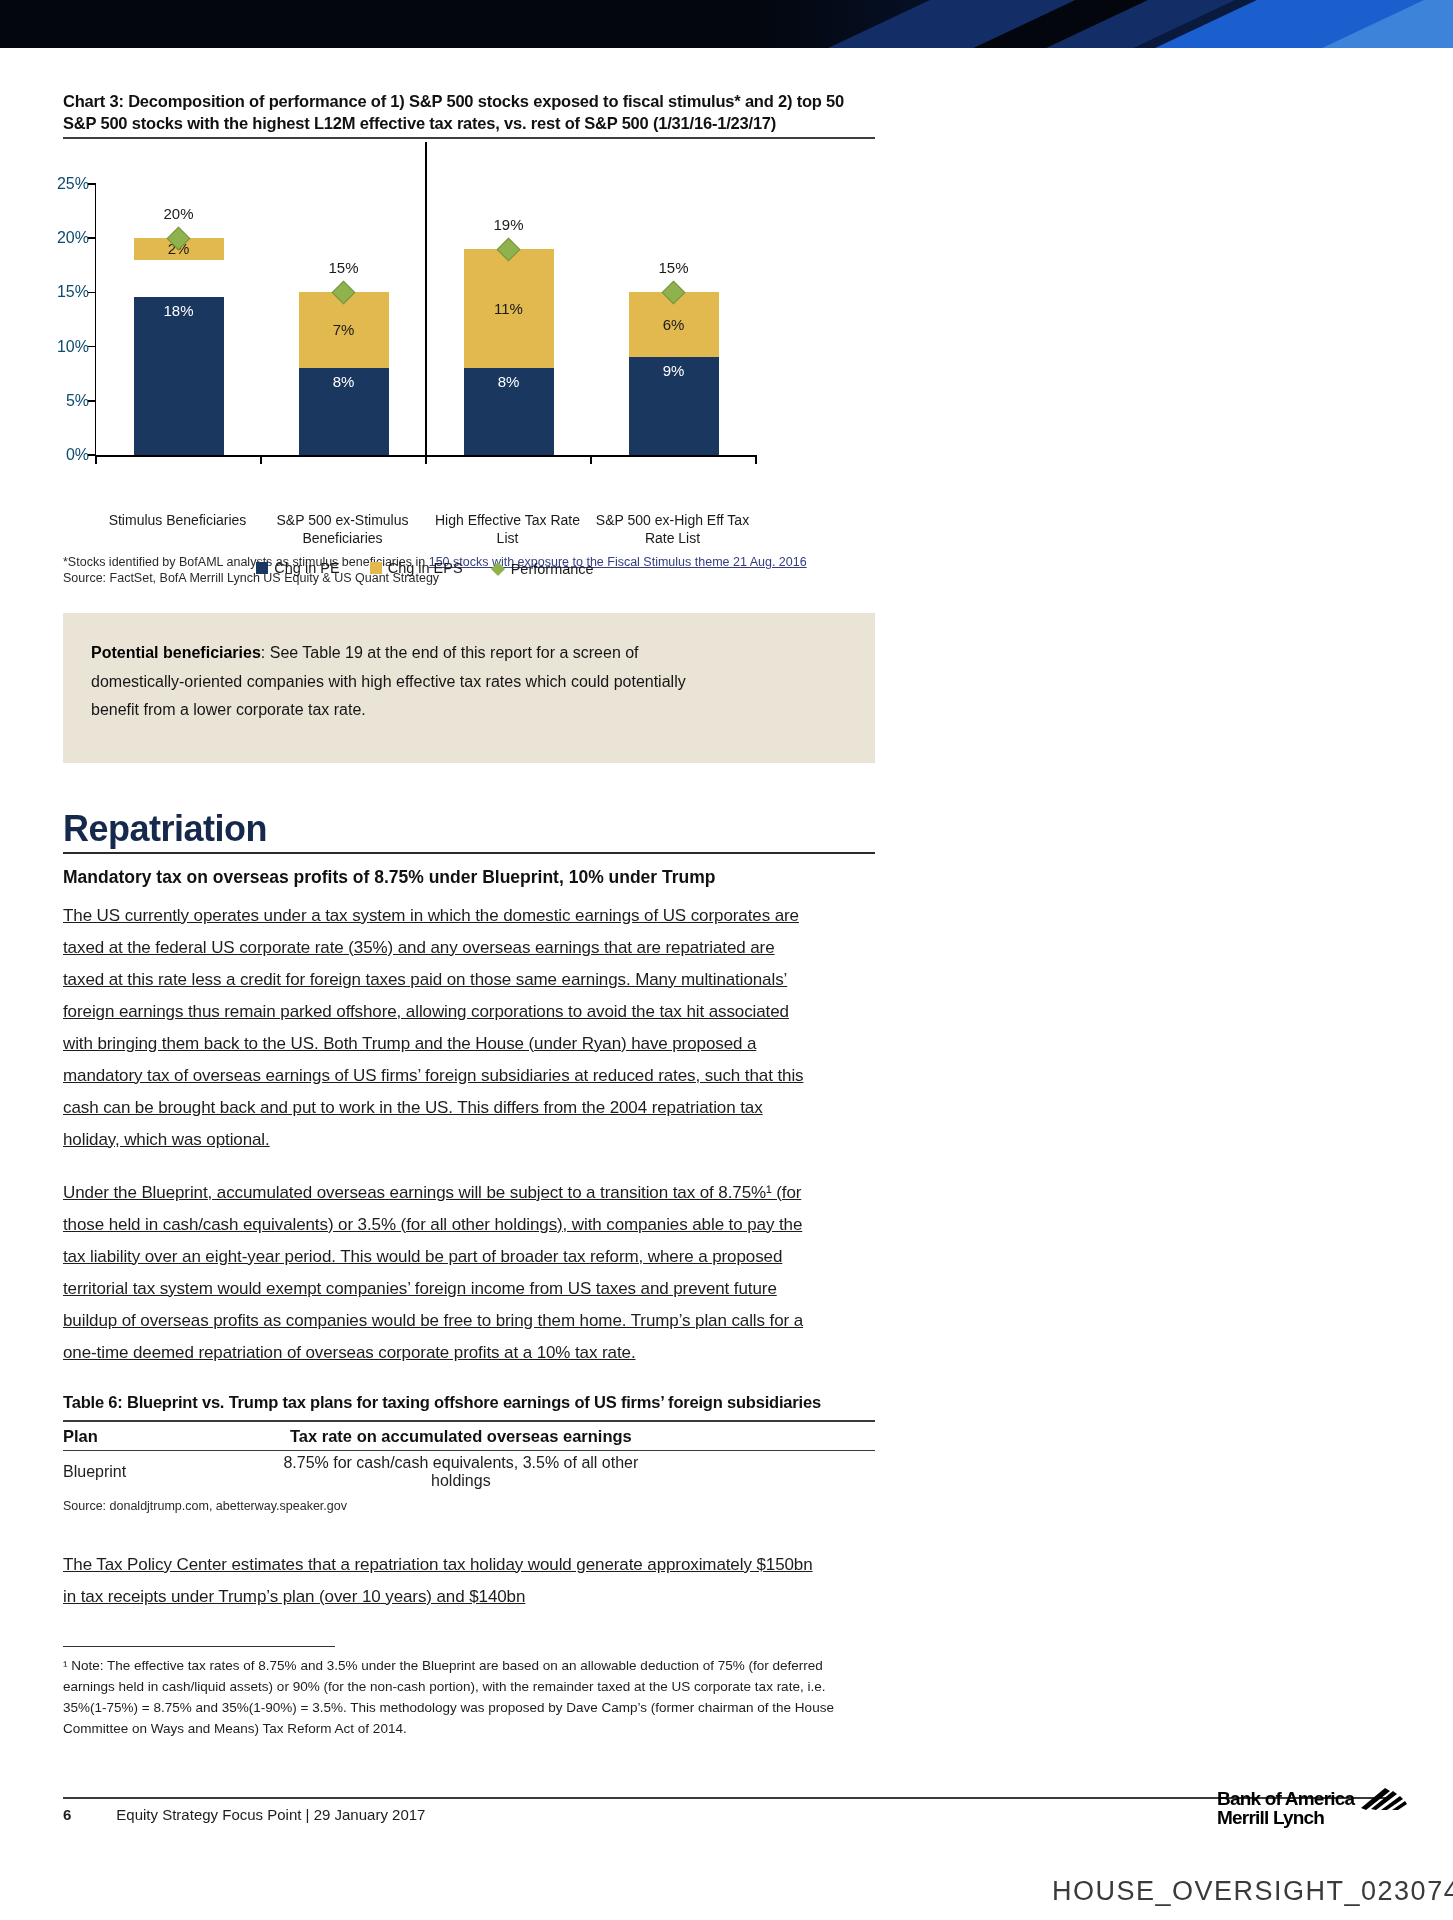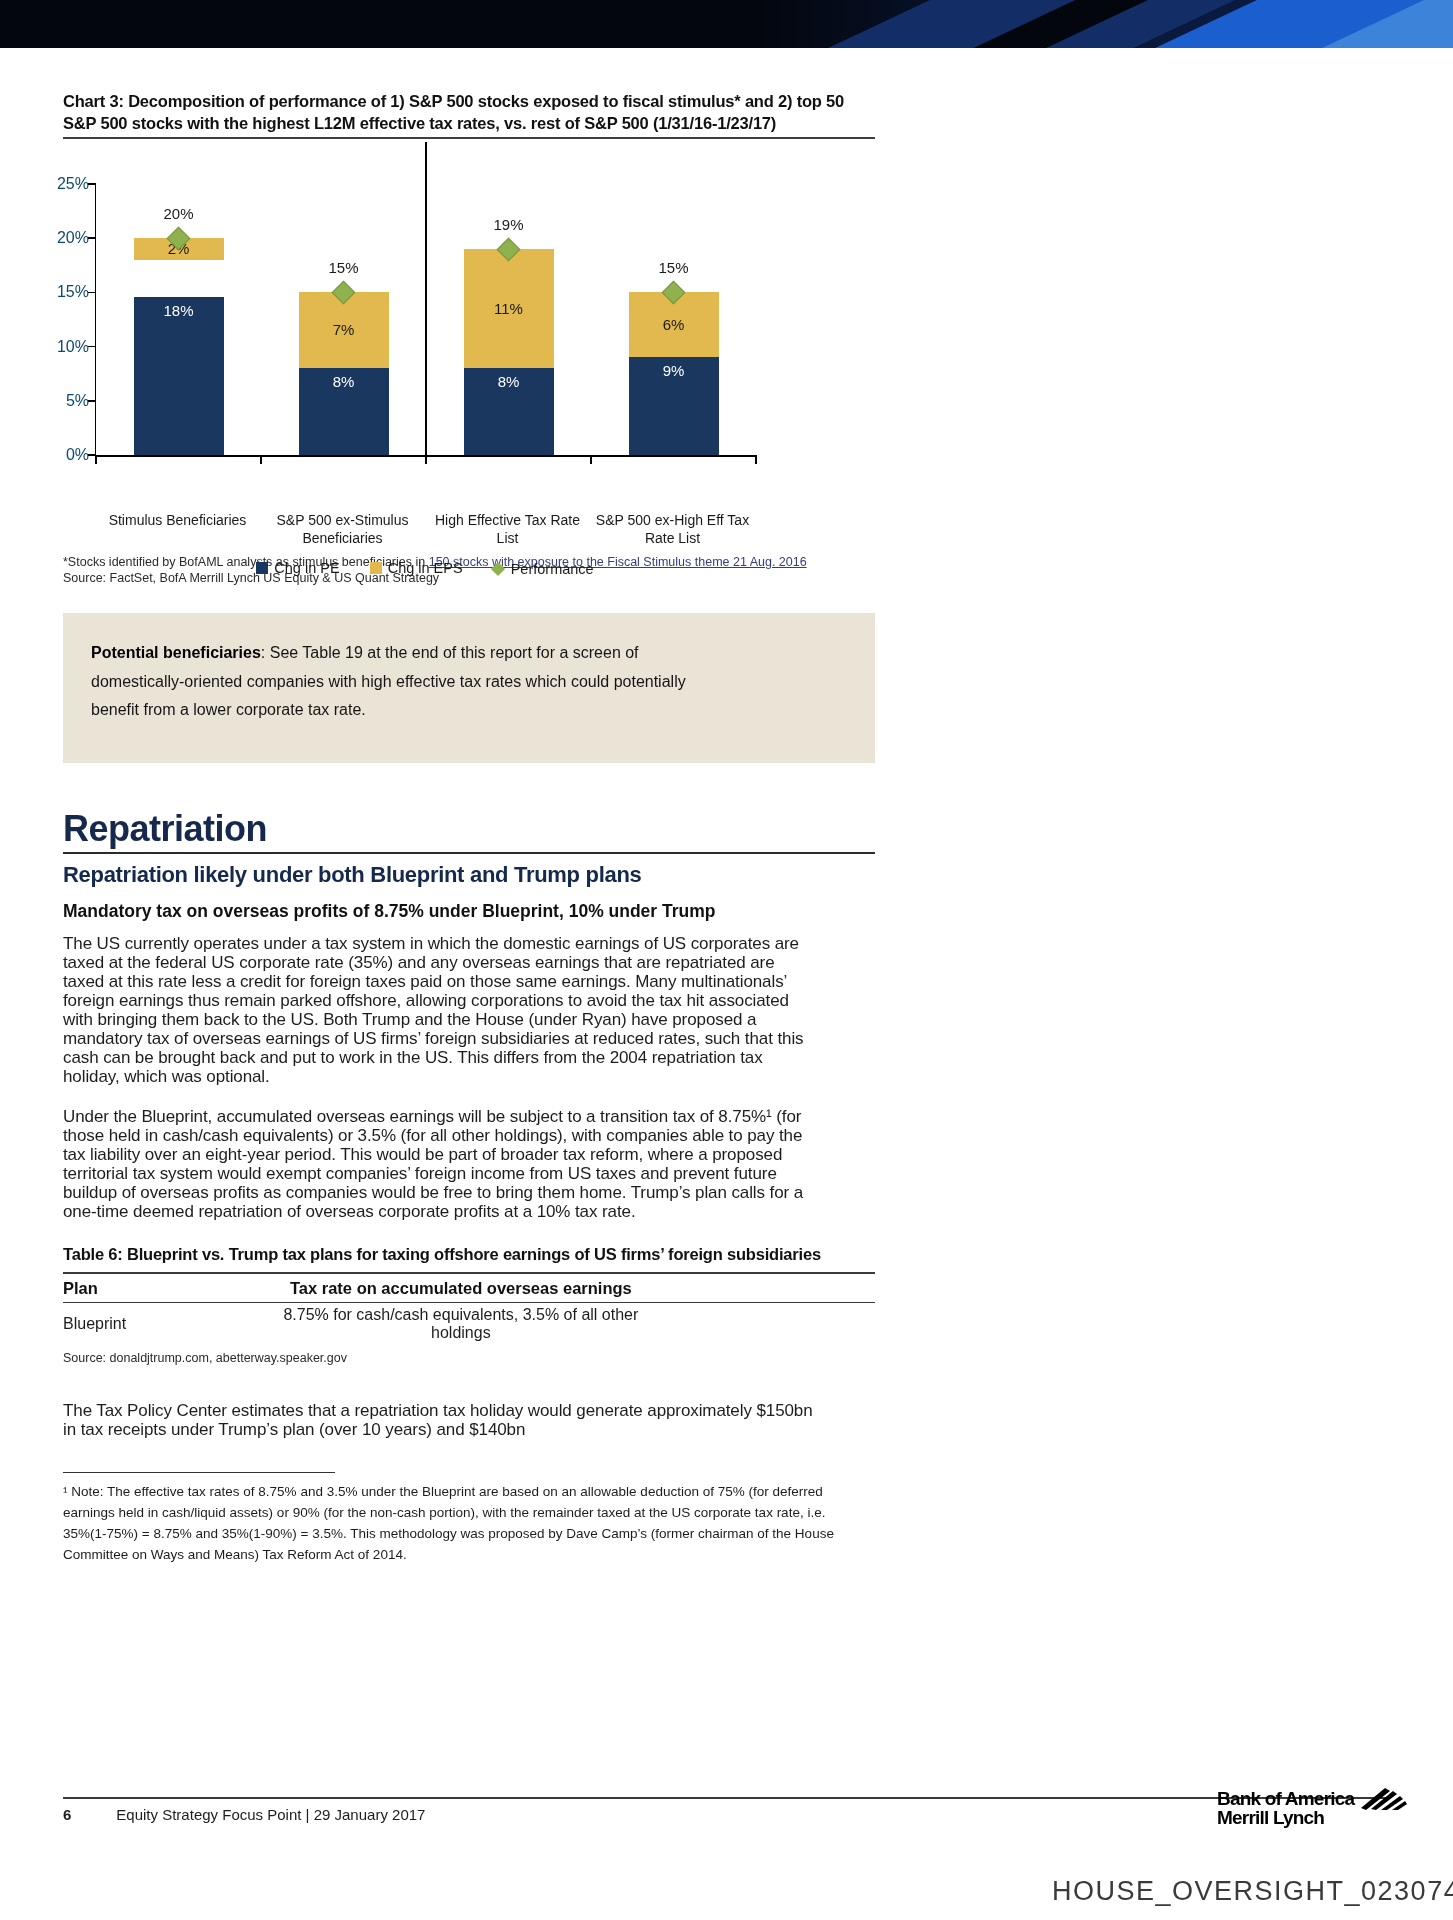--- a/index.html
+++ b/index.html
@@ -41,21 +41,21 @@
   .footnote-link{color:#333d80;text-decoration:underline;cursor:pointer;}
   
   .callout{margin-top:27px;background:#e9e4d6;padding:26px 28px 38px 28px;box-sizing:border-box;width:812px;}
   .callout p{margin:0;font-size:16px;line-height:28.5px;max-width:630px;color:#151515;}
   .callout strong{font-weight:bold;color:#000;}
   
   h1.section-h1{margin:45px 0 0 0;font-size:36px;line-height:42px;font-weight:bold;color:#16294d;
                 letter-spacing:-0.5px;padding-bottom:2px;border-bottom:2px solid #2b2b2b;}
   h2.section-h2{margin:8px 0 0 0;font-size:22px;line-height:26px;font-weight:bold;color:#16294d;letter-spacing:-0.3px;}
   h3.section-h3{margin:13px 0 12px 0;font-size:17.5px;line-height:21px;font-weight:bold;color:#111;}
-  p.body-text{margin:0;font-size:17px;line-height:19px;letter-spacing:-0.1px;color:#1d1d1d;max-width:755px;}
+  p.body-text{margin:0;font-size:17px;line-height:32px;letter-spacing:-0.1px;color:#1d1d1d;max-width:755px;text-decoration:underline;}
   p.para-1{margin-top:9px;} p.para-2{margin-top:21px;} p.para-3{margin-top:36px;}
   
   .table-block{margin-top:23px;}
   .table-title{font-size:16.5px;font-weight:bold;line-height:20px;color:#111;letter-spacing:-0.2px;
                padding-bottom:8px;border-bottom:2px solid #3a3a3a;}
   table.t6{width:100%;border-collapse:collapse;font-size:16px;color:#1d1d1d;}
   table.t6 th{font-size:16.5px;font-weight:bold;color:#111;padding:5px 0 4px 0;
               border-bottom:1.5px solid #3a3a3a;}
   table.t6 th.c1{text-align:left;width:25%;} table.t6 th.c2{text-align:center;width:48%;}
   table.t6 th.c3{width:27%;}
@@ -169,21 +169,20 @@
     <div class="chart-footnote">
       <span>*Stocks identified by BofAML analysts as stimulus beneficiaries in </span><span class="footnote-link">150 stocks with exposure to the Fiscal Stimulus theme 21 Aug. 2016</span><br>
       <span>Source: FactSet, BofA Merrill Lynch US Equity &amp; US Quant Strategy</span>
     </div>
 
     <div class="callout">
       <p><strong>Potential beneficiaries</strong><span>: See Table 19 at the end of this report for a screen of domestically-oriented companies with high effective tax rates which could potentially benefit from a lower corporate tax rate.</span></p>
     </div>
 
     <h1 class="section-h1">Repatriation</h1>
-    <h2 class="section-h2">Repatriation likely under both Blueprint and Trump plans</h2>
     <h3 class="section-h3">Mandatory tax on overseas profits of 8.75% under Blueprint, 10% under Trump</h3>
     <p class="body-text para-1">The US currently operates under a tax system in which the domestic earnings of US corporates are taxed at the federal US corporate rate (35%) and any overseas earnings that are repatriated are taxed at this rate less a credit for foreign taxes paid on those same earnings. Many multinationals’ foreign earnings thus remain parked offshore, allowing corporations to avoid the tax hit associated with bringing them back to the US. Both Trump and the House (under Ryan) have proposed a mandatory tax of overseas earnings of US firms’ foreign subsidiaries at reduced rates, such that this cash can be brought back and put to work in the US. This differs from the 2004 repatriation tax holiday, which was optional.</p>
     <p class="body-text para-2">Under the Blueprint, accumulated overseas earnings will be subject to a transition tax of 8.75%¹ (for those held in cash/cash equivalents) or 3.5% (for all other holdings), with companies able to pay the tax liability over an eight-year period. This would be part of broader tax reform, where a proposed territorial tax system would exempt companies’ foreign income from US taxes and prevent future buildup of overseas profits as companies would be free to bring them home. Trump’s plan calls for a one-time deemed repatriation of overseas corporate profits at a 10% tax rate.</p>
 
     <div class="table-block">
       <div class="table-title">Table 6: Blueprint vs. Trump tax plans for taxing offshore earnings of US firms’ foreign subsidiaries</div>
       <table class="t6">
         <thead>
           <tr>
             <th class="c1">Plan</th>

